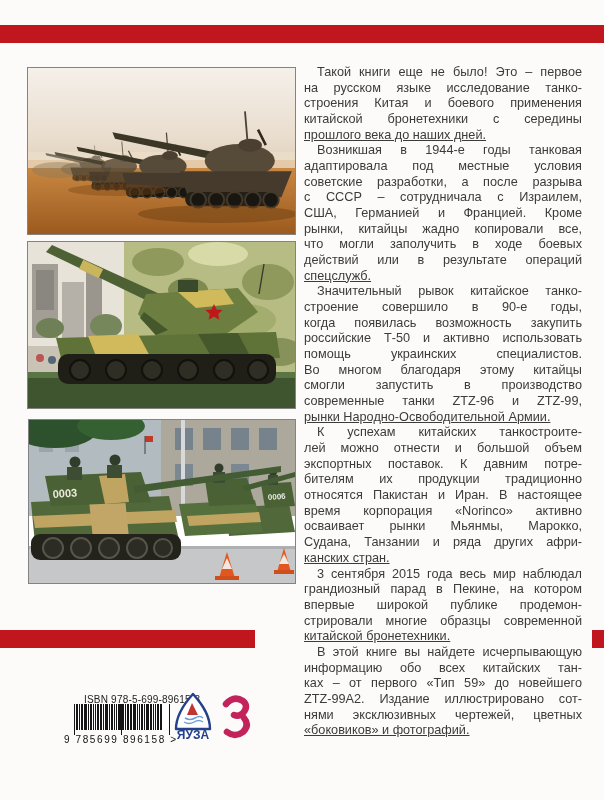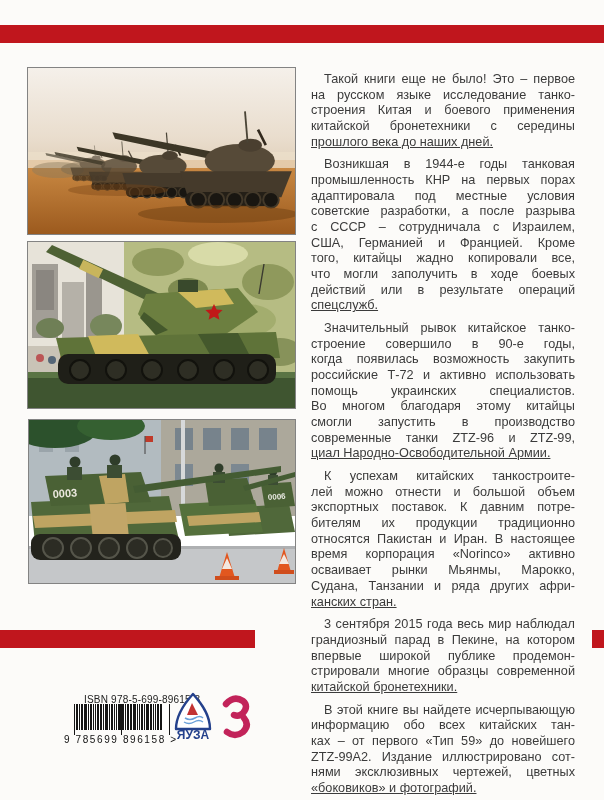--- a/index.html
+++ b/index.html
@@ -12,21 +12,21 @@
   .stripe-right { position:absolute; left:592px; top:630px; width:12px; height:18px; background:#c0161d; }
 
   .photo { position:absolute; border:1px solid #838383; background:#fff; }
   .photo svg { display:block; }
   .photo1 { left:27px; top:67px; }
   .photo2 { left:27px; top:241px; }
   .photo3 { left:28px; top:419px; }
 
   .text-col { position:absolute; left:304px; top:65px; width:278px; color:#3b3b3b;
               font-size:12.7px; line-height:15.68px; }
-  .para { margin:7px; }
+  .para { margin:0; }
   .tline { text-align:justify; text-align-last:justify; height:15.68px; overflow:visible; white-space:normal; }
   .tline.last { text-align-last:left;text-decoration:underline; }
   .tline.first { text-indent:13px; }
 
   .isbn-label { position:absolute; left:84px; top:694px; font-size:10px; letter-spacing:0.2px; color:#222; }
   .barcode { position:absolute; left:76px; top:704px; width:92px; height:26px; background:#fff;
              font-size:0; white-space:nowrap; }
   .bar { display:inline-block; height:100%; background:#151515; margin-right:1px; vertical-align:top; }
   .w1{width:1px} .w2{width:2px} .w3{width:3px}
   .guard { position:absolute; top:704px; height:31px; width:1px; background:#151515; }
@@ -202,40 +202,39 @@
   <div class="text-col">
       <div class="para">
         <div class="tline first">Такой книги еще не было! Это – первое</div>
         <div class="tline">на русском языке исследование танко-</div>
         <div class="tline">строения Китая и боевого применения</div>
         <div class="tline">китайской бронетехники с середины</div>
         <div class="tline last">прошлого века до наших дней.</div>
       </div>
       <div class="para">
         <div class="tline first">Возникшая в 1944-е годы танковая</div>
-        <div class="tline">промышленность КНР на первых порах</div>
         <div class="tline">адаптировала под местные условия</div>
         <div class="tline">советские разработки, а после разрыва</div>
         <div class="tline">с СССР – сотрудничала с Израилем,</div>
         <div class="tline">США, Германией и Францией. Кроме</div>
-        <div class="tline">того, китайцы жадно копировали все,</div>
+        <div class="tline">рынки, китайцы жадно копировали все,</div>
         <div class="tline">что могли заполучить в ходе боевых</div>
         <div class="tline">действий или в результате операций</div>
         <div class="tline last">спецслужб.</div>
       </div>
       <div class="para">
         <div class="tline first">Значительный рывок китайское танко-</div>
         <div class="tline">строение совершило в 90-е годы,</div>
         <div class="tline">когда появилась возможность закупить</div>
-        <div class="tline">российские Т-72 и активно использовать</div>
+        <div class="tline">российские Т-50 и активно использовать</div>
         <div class="tline">помощь украинских специалистов.</div>
         <div class="tline">Во многом благодаря этому китайцы</div>
         <div class="tline">смогли запустить в производство</div>
         <div class="tline">современные танки ZTZ-96 и ZTZ-99,</div>
-        <div class="tline last">циал Народно-Освободительной Армии.</div>
+        <div class="tline last">рынки Народно-Освободительной Армии.</div>
       </div>
       <div class="para">
         <div class="tline first">К успехам китайских танкостроите-</div>
         <div class="tline">лей можно отнести и большой объем</div>
         <div class="tline">экспортных поставок. К давним потре-</div>
         <div class="tline">бителям их продукции традиционно</div>
         <div class="tline">относятся Пакистан и Иран. В настоящее</div>
         <div class="tline">время корпорация «Norinco» активно</div>
         <div class="tline">осваивает рынки Мьянмы, Марокко,</div>
         <div class="tline">Судана, Танзании и ряда других афри-</div>

